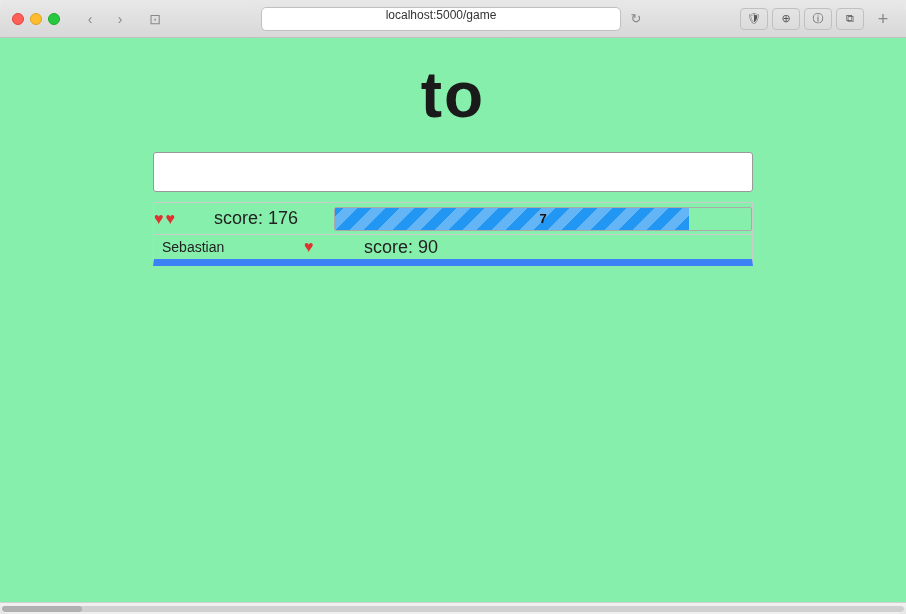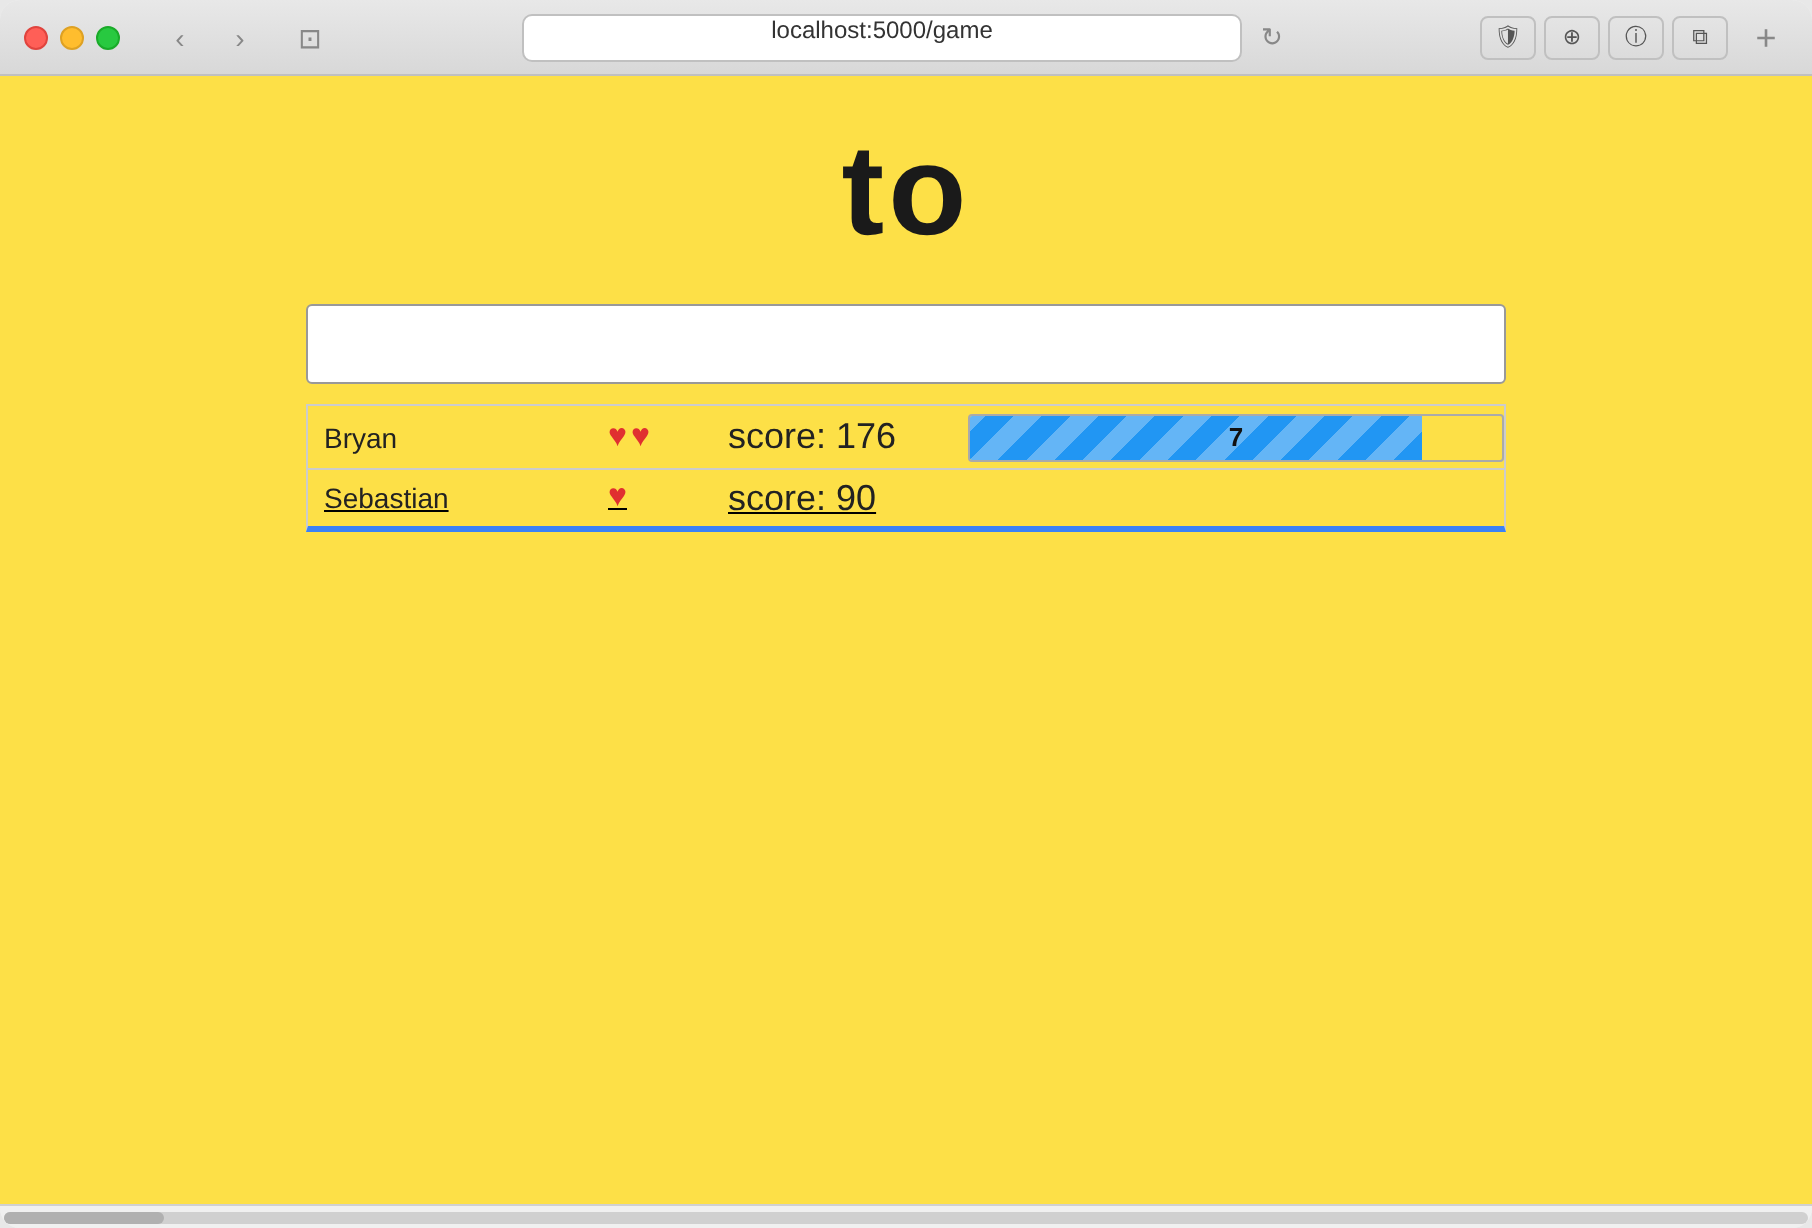--- a/index.html
+++ b/index.html
@@ -147,21 +147,21 @@
       align-items: center;
       justify-content: center;
       color: #888;
       font-size: 18px;
       line-height: 1;
     }
 
     
     .page-content {
       flex: 1;
-      background: #fde047;
+      background: #86efac;
       display: flex;
       flex-direction: column;
       align-items: center;
       padding: 20px 0;
       overflow: hidden;
     }
 
     .word-display {
       font-size: 64px;
       font-weight: bold;
@@ -190,22 +190,21 @@
     }
 
     .player-row {
       display: flex;
       align-items: center;
       height: 32px;
       border: 1px solid #ccc;
       border-bottom: none;
     }
     .player-row:last-child {
-      border-bottom: 3px solid #3b82f6;
-      text-decoration: underline;
+      border-bottom: 7px solid #3b82f6;
     }
 
     .player-name {
       width: 150px;
       padding-left: 8px;
       font-size: 14px;
       color: #222;
     }
 
     .player-hearts {
@@ -331,21 +330,20 @@
   <div class="page-content">
     <div class="word-display">to</div>
 
     <div class="input-area">
       <input class="answer-input" type="text" placeholder="" style="">
     </div>
 
     <div class="players-table">
 
       <div class="player-row">
-        <div class="player-name">Bryan</div>
         <div class="player-hearts">
           <span class="heart">♥</span>
           <span class="heart">♥</span>
         </div>
         <div class="player-score">score: 176</div>
         <div class="player-progress-container">
           <div class="progress-bar-outer">
             <div class="progress-bar-fill" style="width: 85%;"></div>
             <span class="progress-bar-number">7</span>
           </div>

